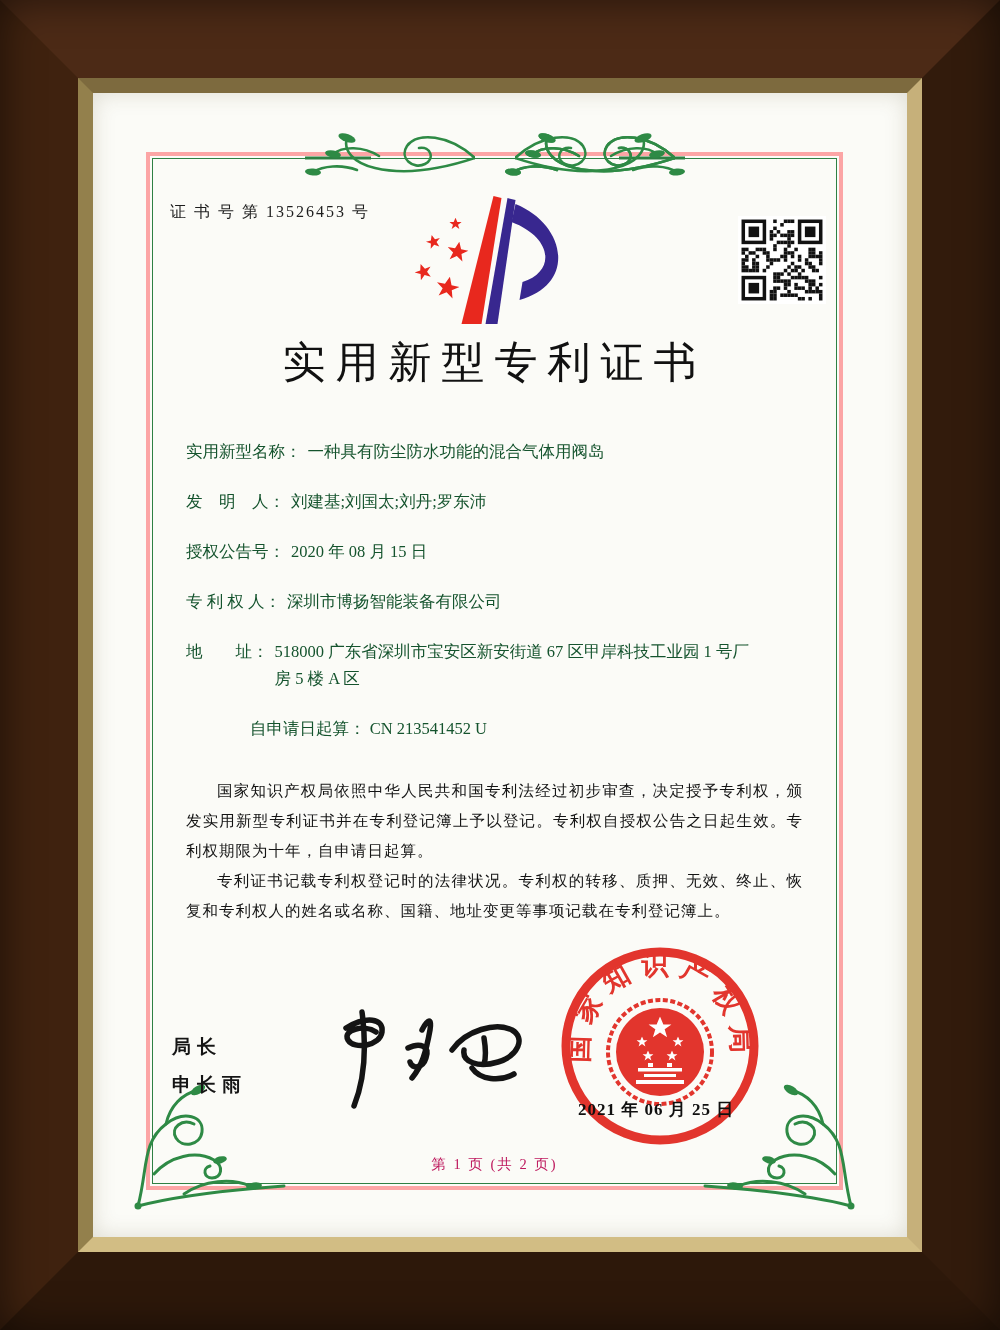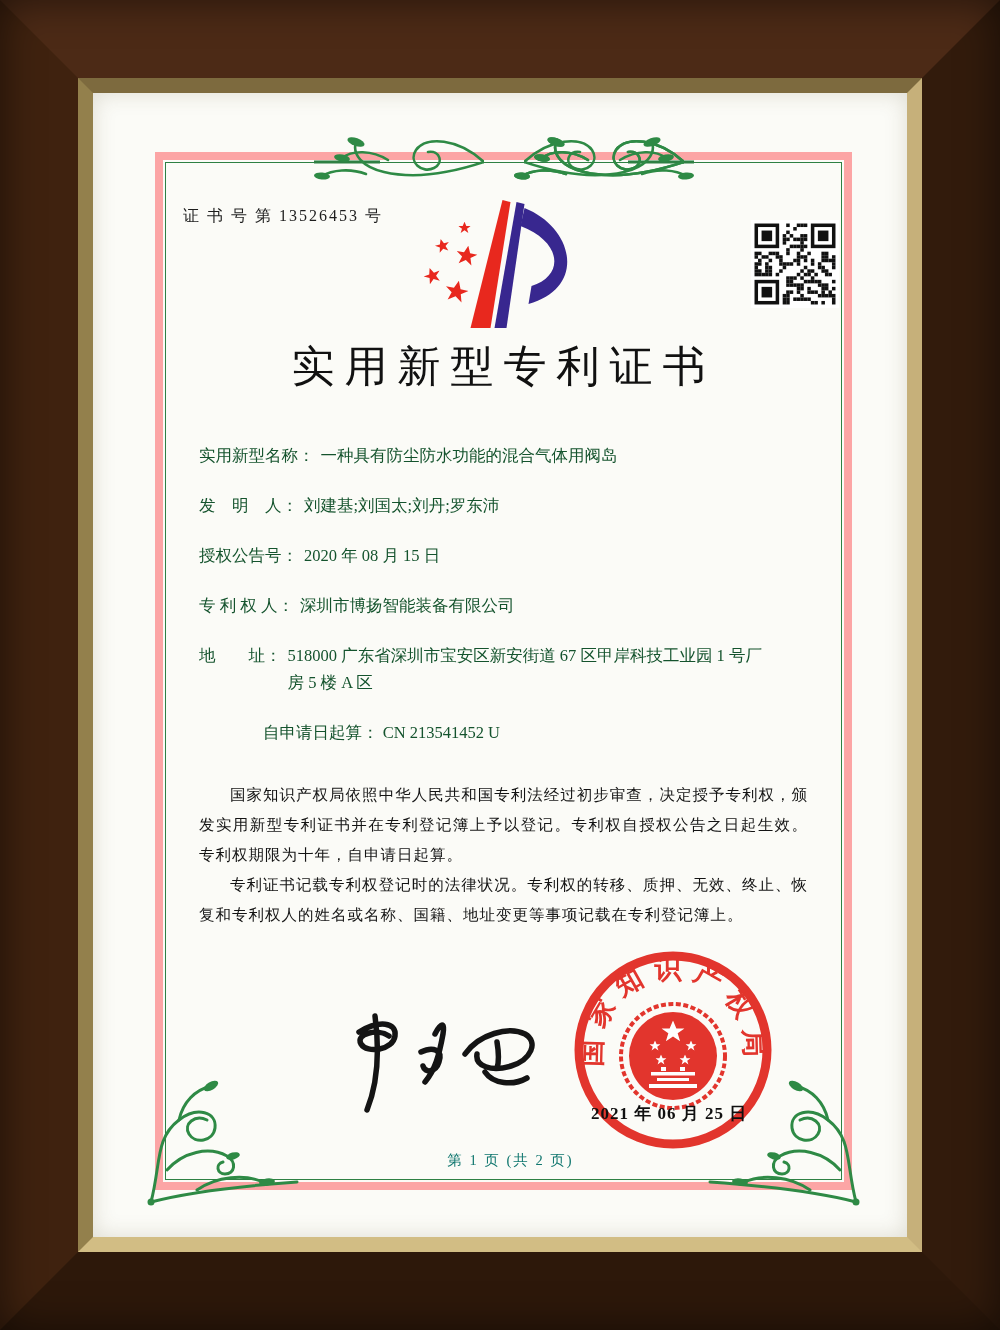--- a/index.html
+++ b/index.html
@@ -20,22 +20,22 @@
     border-style:solid;border-width:15px;
     border-color:#7d6a3e #c6b07a #d2bd84 #93804c;
   }
   
   .paper{
     position:absolute;inset:0;background:#fbfbf7;
     box-shadow:inset 0 0 22px rgba(90,80,40,.18);
   }
   
   .green-box{
-    position:absolute;left:62px;top:59px;width:697px;height:1038px;
-    border:8px solid #fca5a5;
+    position:absolute;left:53px;top:59px;width:697px;height:1038px;
+    border:4px solid #fca5a5;
   }
   .green-box-inner{
     position:absolute;inset:2px;border:1px solid #2e8043;pointer-events:none;
   }
 
   
   .orn{position:absolute;pointer-events:none;}
   .orn-top{top:-30px;left:50%;transform:translateX(-50%);}
   .orn-bl{left:-26px;bottom:-30px;}
   .orn-br{right:-26px;bottom:-30px;transform:scaleX(-1);}
@@ -60,21 +60,21 @@
 
   .officer{position:absolute;left:22px;top:872px;font-size:19px;font-weight:700;
     letter-spacing:6px;line-height:38px;color:#151515;font-family:"Liberation Sans","DejaVu Sans",sans-serif;}
   .signature{position:absolute;left:150px;top:848px;}
 
   .seal{position:absolute;left:408px;top:788px;width:204px;height:204px;opacity:.92;}
   .seal-date{position:absolute;left:428px;top:942px;font-size:17px;letter-spacing:1px;
     color:#101010;z-index:3;font-weight:600;}
 
   .footer{position:absolute;bottom:12px;left:0;width:100%;text-align:center;
-    font-size:14.5px;color:#0f766e;letter-spacing:2px;margin-left:7px;}
+    font-size:14.5px;color:#be185d;letter-spacing:2px;}
 </style>
 </head>
 <body>
 
 <div class="stage">
 
   <svg width="0" height="0" style="position:absolute" aria-hidden="true">
     <defs>
       <symbol id="star" viewBox="-10 -10 20 20">
         <path d="M0,-10 L2.94,-3.09 10,-3.09 4.05,1.18 6.18,8.09 0,3.82 -6.18,8.09 -4.05,1.18 -10,-3.09 -2.94,-3.09 Z"></path>
@@ -348,20 +348,24 @@
               <span>CN 213541452 U</span>
             </span>
           </div>
         </div>
 
         <div class="paras">
           <p>国家知识产权局依照中华人民共和国专利法经过初步审查，决定授予专利权，颁发实用新型专利证书并在专利登记簿上予以登记。专利权自授权公告之日起生效。专利权期限为十年，自申请日起算。</p>
           <p>专利证书记载专利权登记时的法律状况。专利权的转移、质押、无效、终止、恢复和专利权人的姓名或名称、国籍、地址变更等事项记载在专利登记簿上。</p>
         </div>
 
+        <div class="officer">
+          <div>局长</div>
+          <div>申长雨</div>
+        </div>
 
         <svg class="signature" width="250" height="112" viewBox="0 0 250 112">
           <g fill="none" stroke="#141414" stroke-width="5.5" stroke-linecap="round" stroke-linejoin="round">
             <path d="M46,24 C66,12 84,14 82,28 C80,42 54,46 48,36 C42,26 64,20 76,28"></path>
             <path d="M62,8 C66,38 66,72 54,102"></path>
             <path d="M122,26 C128,14 132,14 130,26 C126,48 122,62 112,74"></path>
             <path d="M108,44 C120,38 130,42 126,54 C123,64 112,66 110,58"></path>
             <path d="M152,46 C166,26 196,18 212,26 C226,34 218,52 198,58 C178,64 162,58 164,46"></path>
             <path d="M172,64 C180,76 200,78 214,70"></path>
             <path d="M184,34 C186,46 186,54 184,60"></path>

